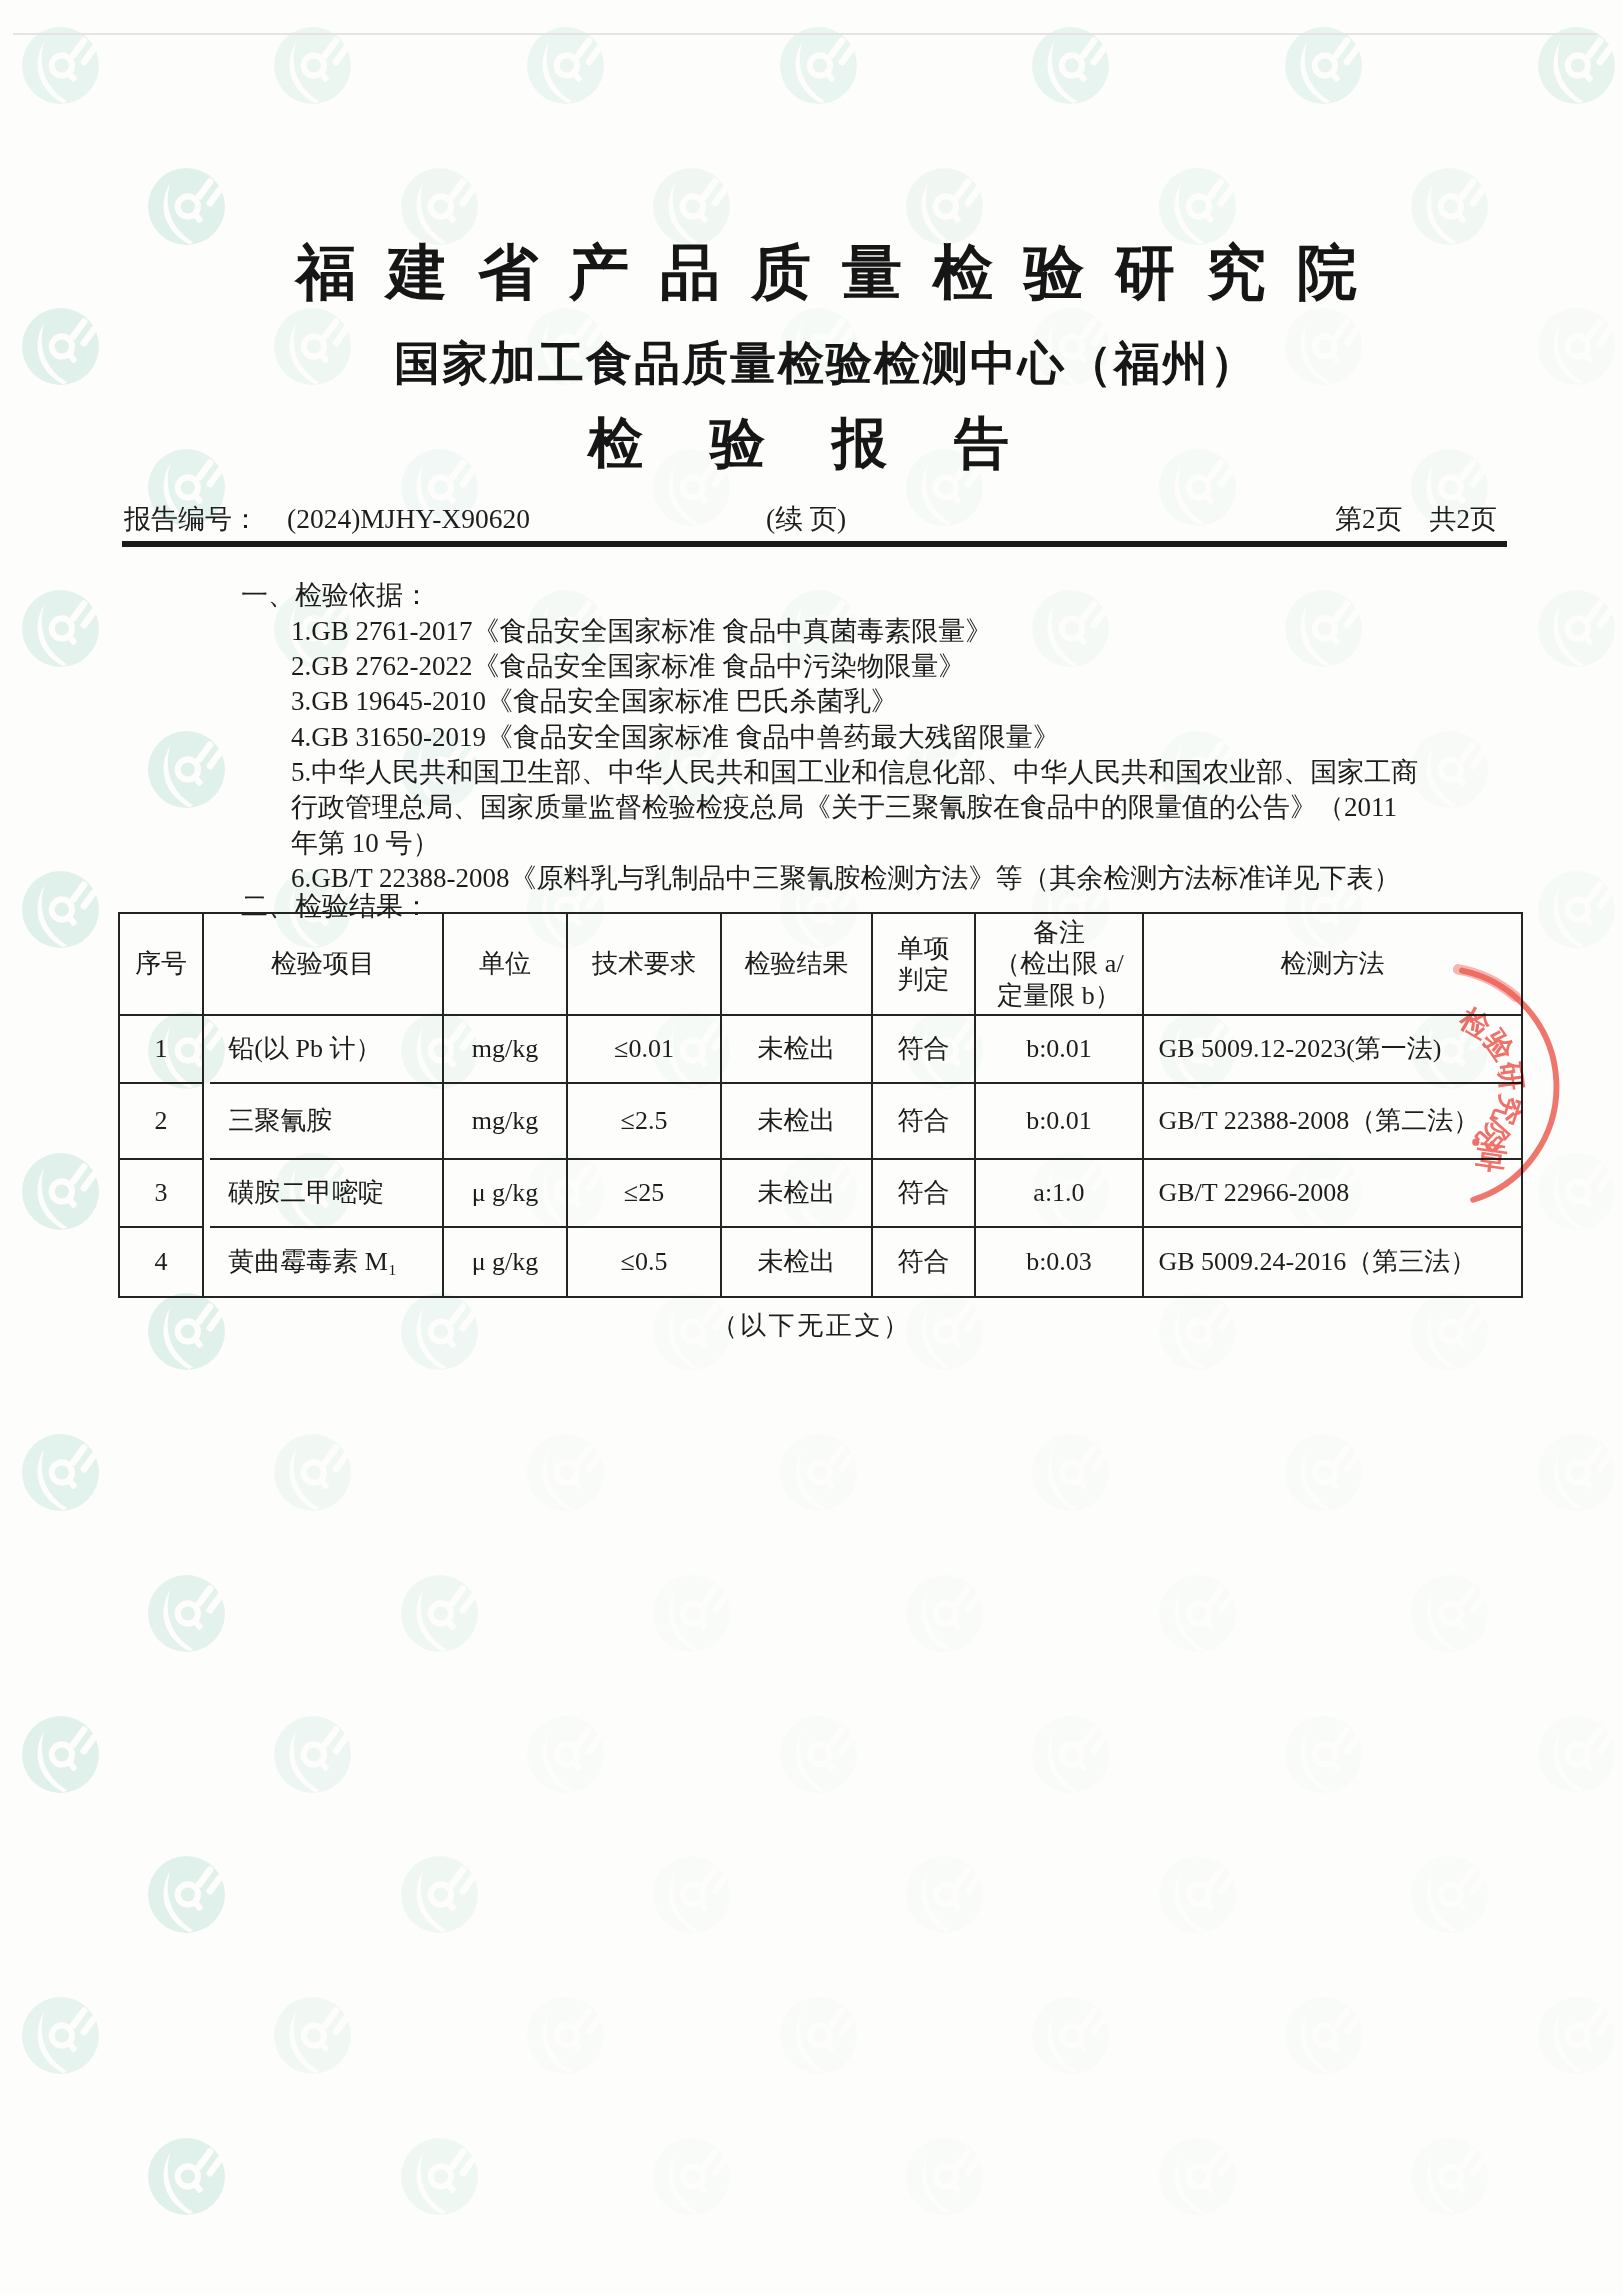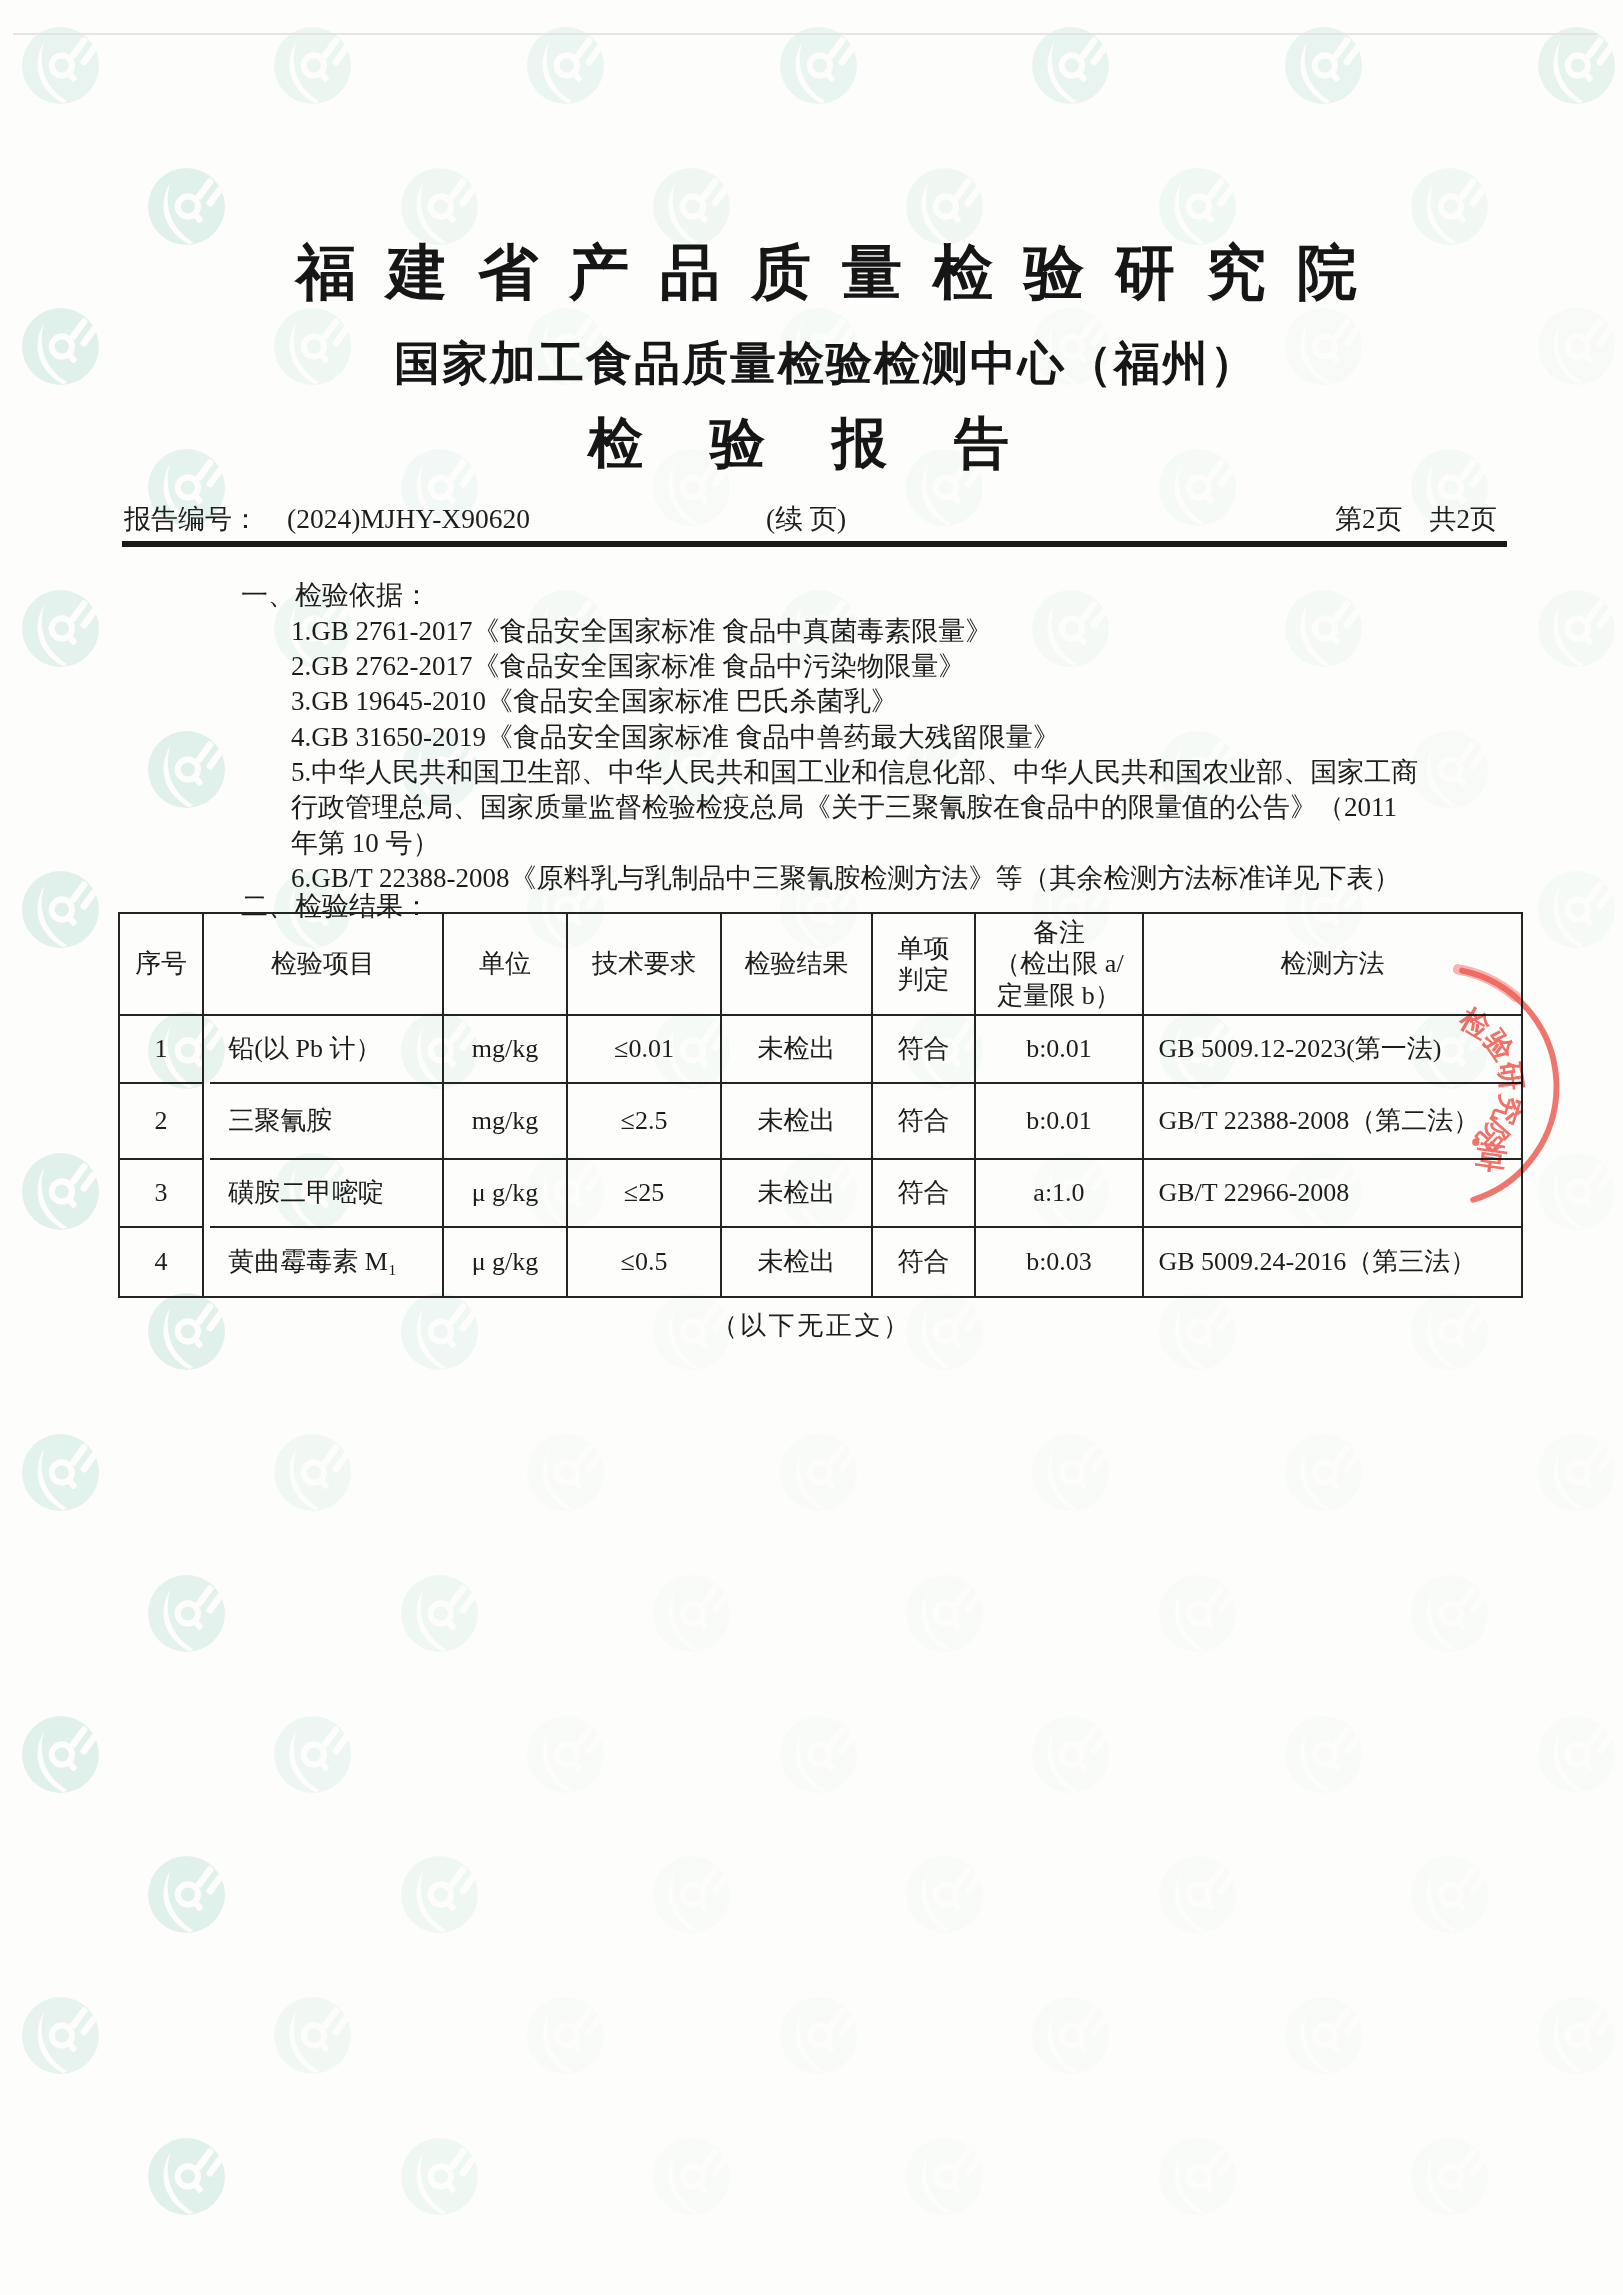--- a/index.html
+++ b/index.html
@@ -896,21 +896,21 @@
   <div class="abs z report-title">检验报告</div>
 
   <div class="abs z meta-label">报告编号：</div>
   <div class="abs z meta-no">(2024)MJHY-X90620</div>
   <div class="abs z meta-cont">(续 页)</div>
   <div class="abs z meta-pages">第2页　共2页</div>
   <div class="abs rule"></div>
 
   <div class="abs z sec-head" style="top:577px">一、检验依据：</div>
   <div class="abs z bline" style="top:613px">1.GB 2761-2017《食品安全国家标准 食品中真菌毒素限量》</div>
-  <div class="abs z bline" style="top:648px">2.GB 2762-2017《食品安全国家标准 食品中污染物限量》</div>
+  <div class="abs z bline" style="top:648px">2.GB 2762-2022《食品安全国家标准 食品中污染物限量》</div>
   <div class="abs z bline" style="top:683px">3.GB 19645-2010《食品安全国家标准 巴氏杀菌乳》</div>
   <div class="abs z bline" style="top:719px">4.GB 31650-2019《食品安全国家标准 食品中兽药最大残留限量》</div>
   <div class="abs z bline" style="top:754px">5.中华人民共和国卫生部、中华人民共和国工业和信息化部、中华人民共和国农业部、国家工商</div>
   <div class="abs z bline" style="top:789px">行政管理总局、国家质量监督检验检疫总局《关于三聚氰胺在食品中的限量值的公告》（2011</div>
   <div class="abs z bline" style="top:825px">年第 10 号）</div>
   <div class="abs z bline" style="top:860px">6.GB/T 22388-2008《原料乳与乳制品中三聚氰胺检测方法》等（其余检测方法标准详见下表）</div>
 
   <div class="abs z sec-head" style="top:888px">二、检验结果：</div>
 
   <div class="rtable">

